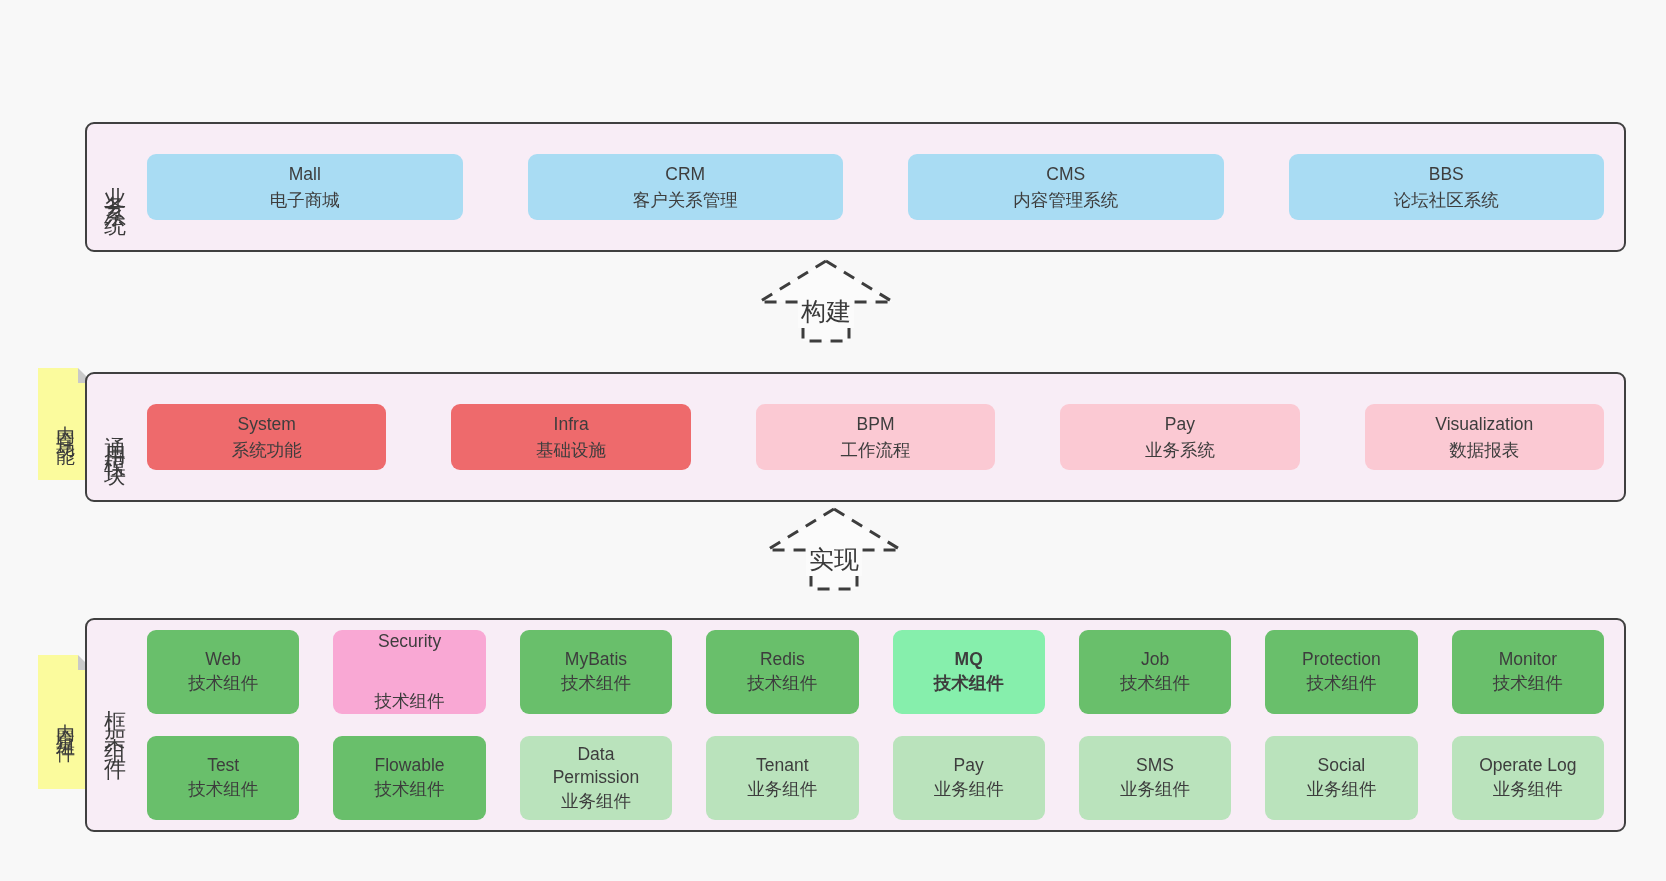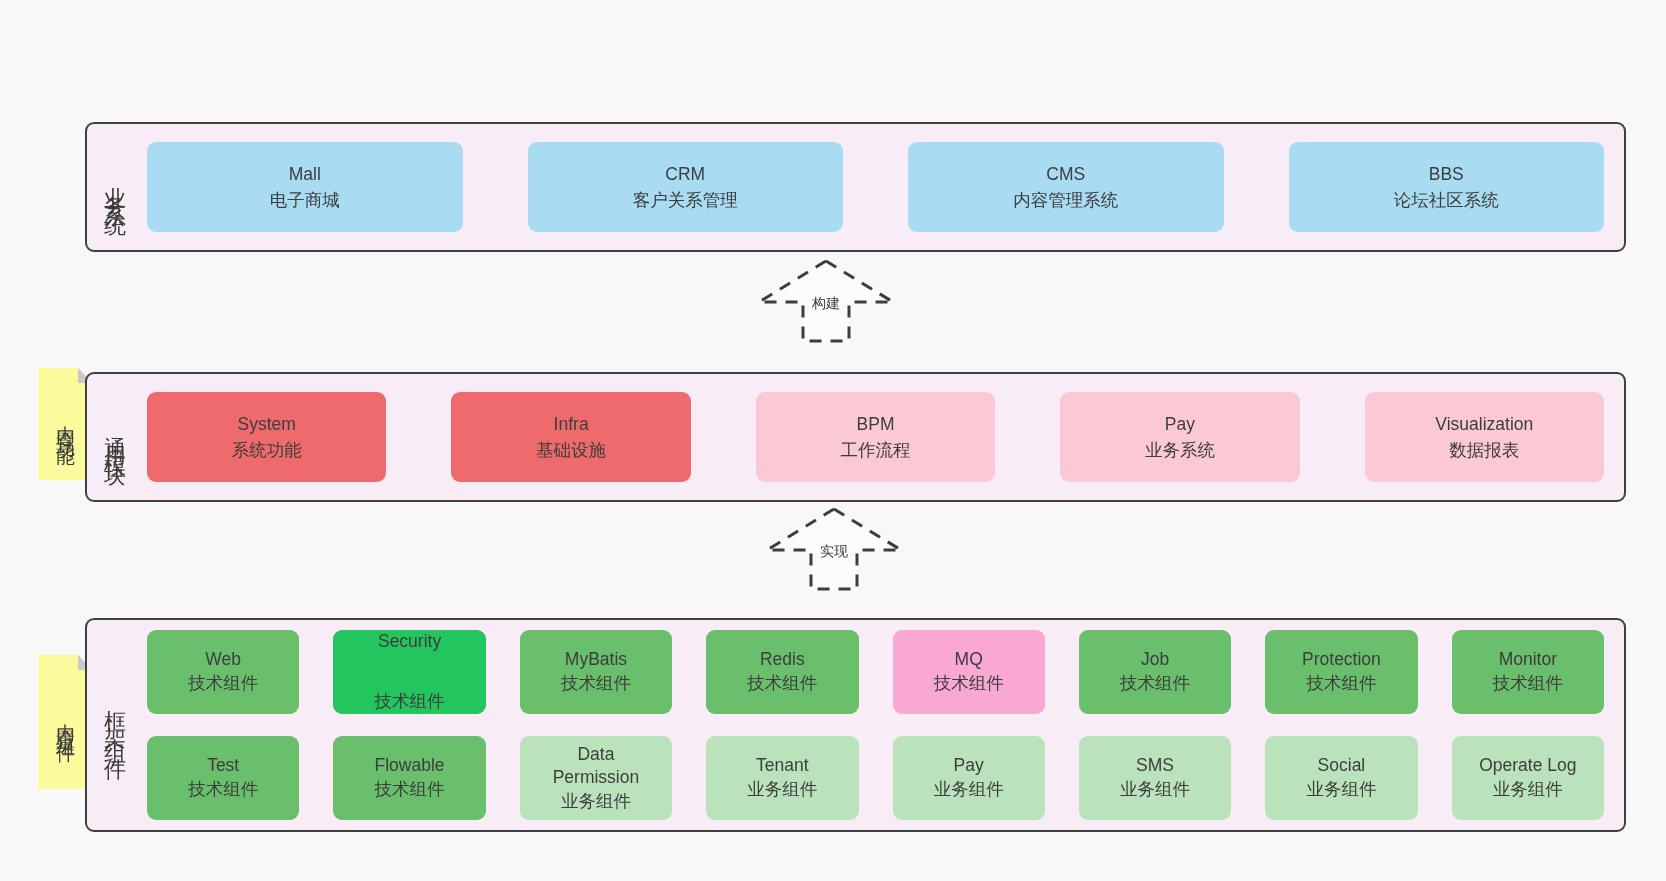--- a/index.html
+++ b/index.html
@@ -16,42 +16,42 @@
   .side-label{width:56px;display:flex;align-items:center;justify-content:center;
               writing-mode:vertical-rl;text-orientation:upright;font-size:22px;
               letter-spacing:9px;color:#3a3a3a;}
   .layer3 .side-label{letter-spacing:16px;}
 
   .rows{flex:1;display:flex;flex-direction:column;justify-content:center;gap:22px;
         padding:0 20px 0 4px;}
   .row{display:flex;gap:65px;}
   .layer3 .row{gap:34px;}
 
-  .box{flex:1;height:90px;border-radius:9px;display:flex;flex-direction:column;
+  .box{flex:1;height:66px;border-radius:9px;display:flex;flex-direction:column;
        align-items:center;justify-content:center;font-size:17.5px;line-height:1.5;
        text-align:center;color:#3d3d3d;}
   .layer3 .box{height:84px;line-height:1.35;}
   .layer3 .box .name{max-width:112px;}
 
   
   .note{position:absolute;left:38px;width:55px;background:#fbfb9d;display:flex;
         align-items:center;justify-content:center;z-index:0;}
   .note1{top:368px;height:112px;}
   .note2{top:655px;height:134px;}
   .note .vtext{writing-mode:vertical-rl;text-orientation:upright;font-size:19px;
                letter-spacing:7px;color:#3a3a3a;}
   .fold{position:absolute;top:0;right:0;width:0;height:0;
         border-top:15px solid #f8f8f8;border-left:15px solid #c9c9c9;}
 
   
   .arrow{position:absolute;width:140px;height:86px;z-index:2;}
   .arrow1{left:756px;top:258px;}
   .arrow2{left:764px;top:506px;}
   .arrow-label{position:absolute;top:37px;left:50%;transform:translateX(-50%);
-               background:#fbfbfb;padding:0 3px;font-size:14px;white-space:nowrap;color:#3a3a3a;}
+               background:#fbfbfb;padding:0 3px;font-size:25px;white-space:nowrap;color:#3a3a3a;}
 </style>
 </head>
 <body>
 
 <div class="page">
 
   <div class="note note1">
     <span class="fold"></span>
     <span class="vtext">内置功能</span>
   </div>
@@ -128,33 +128,33 @@
   </div>
 
   <div class="layer layer3">
     <div class="side-label">框架组件</div>
     <div class="rows">
       <div class="row">
         <div class="box" style="background: rgb(105, 191, 107);">
           <span class="name">Web</span>
           <span class="desc">技术组件</span>
         </div>
-        <div class="box" style="background: #22c55e; gap: 36px;">
+        <div class="box" style="background: #f9a8d4; gap: 36px;">
           <span class="name">Security</span>
           <span class="desc">技术组件</span>
         </div>
         <div class="box" style="background: rgb(105, 191, 107);">
           <span class="name">MyBatis</span>
           <span class="desc">技术组件</span>
         </div>
         <div class="box" style="background: rgb(105, 191, 107);">
           <span class="name">Redis</span>
           <span class="desc">技术组件</span>
         </div>
-        <div class="box" style="background: #f9a8d4;">
+        <div class="box" style="background: #86efac; font-weight: bold;">
           <span class="name">MQ</span>
           <span class="desc">技术组件</span>
         </div>
         <div class="box" style="background: rgb(105, 191, 107);">
           <span class="name">Job</span>
           <span class="desc">技术组件</span>
         </div>
         <div class="box" style="background: rgb(105, 191, 107);">
           <span class="name">Protection</span>
           <span class="desc">技术组件</span>

